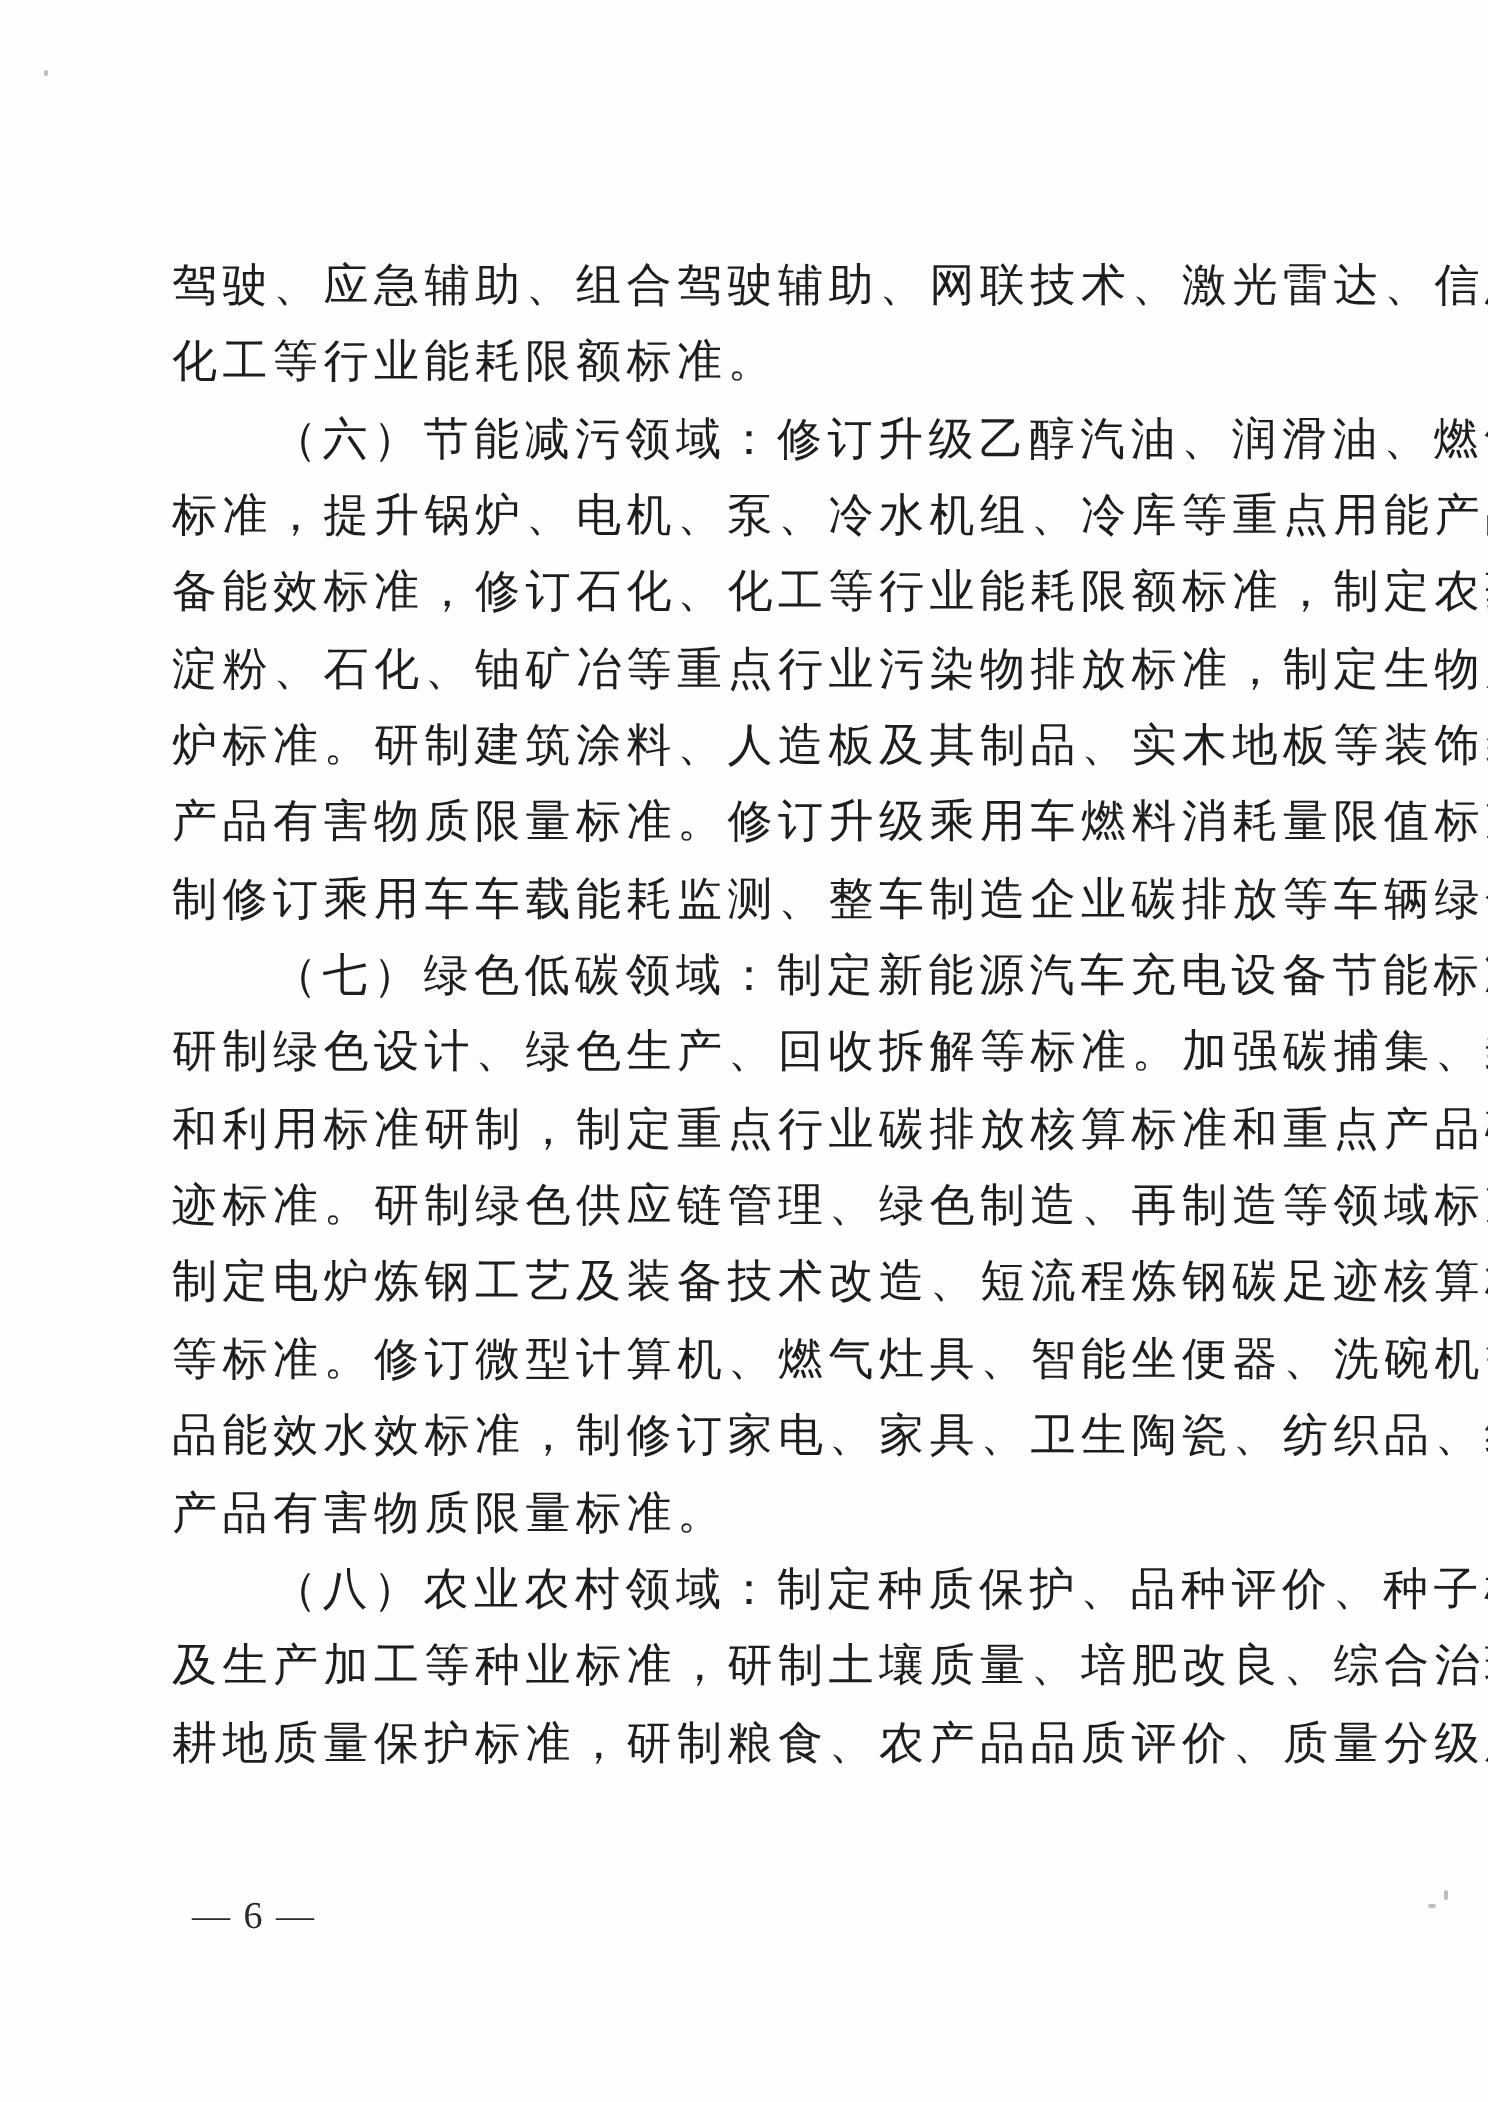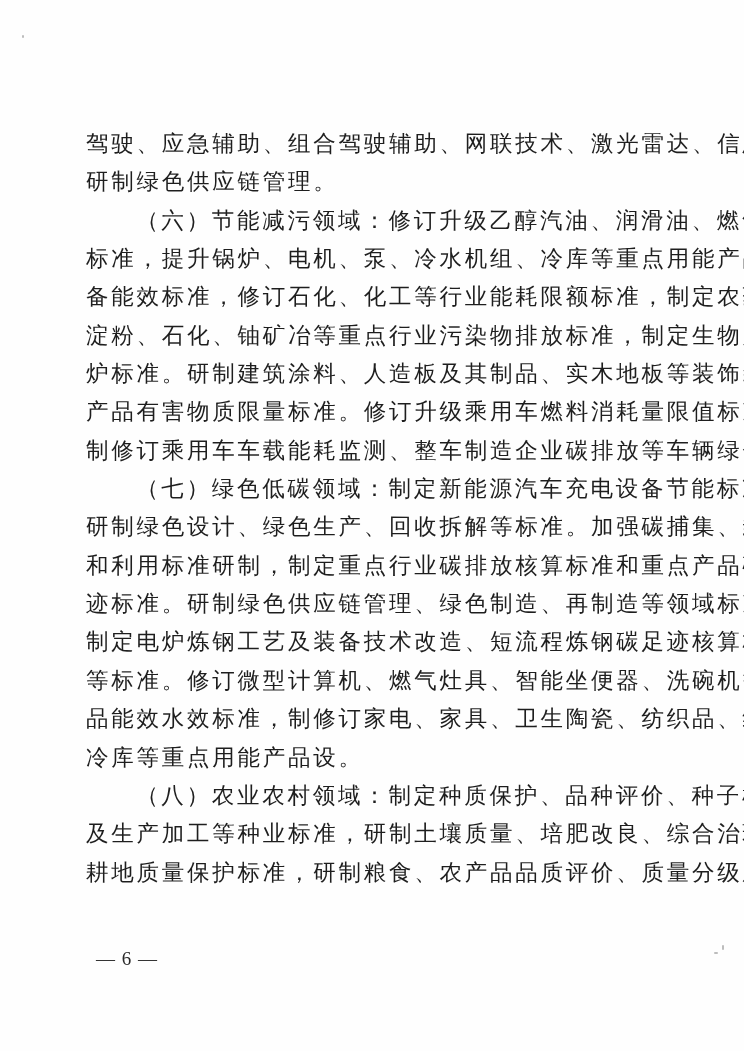--- a/index.html
+++ b/index.html
@@ -52,36 +52,36 @@
     background: #bdbdbd;
     border-radius: 1px;
   }
 </style>
 </head>
 <body>
 
 <div class="page">
   <div class="body-text">
     <div class="line">驾驶、应急辅助、组合驾驶辅助、网联技术、激光雷达、信息安</div>
-    <div class="line">研制绿色供应链管理。</div>
+    <div class="line">化工等行业能耗限额标准。</div>
     <div class="line indent">（六）节能减污领域：修订升级乙醇汽油、润滑油、燃气等</div>
     <div class="line">标准，提升锅炉、电机、泵、冷水机组、冷库等重点用能产品设</div>
     <div class="line">备能效标准，修订石化、化工等行业能耗限额标准，制定农药、</div>
     <div class="line">淀粉、石化、铀矿冶等重点行业污染物排放标准，制定生物质锅</div>
     <div class="line">炉标准。研制建筑涂料、人造板及其制品、实木地板等装饰装修</div>
     <div class="line">产品有害物质限量标准。修订升级乘用车燃料消耗量限值标准，</div>
     <div class="line">制修订乘用车车载能耗监测、整车制造企业碳排放等车辆绿色制</div>
     <div class="line indent">（七）绿色低碳领域：制定新能源汽车充电设备节能标准，</div>
     <div class="line">研制绿色设计、绿色生产、回收拆解等标准。加强碳捕集、封存</div>
     <div class="line">和利用标准研制，制定重点行业碳排放核算标准和重点产品碳足</div>
     <div class="line">迹标准。研制绿色供应链管理、绿色制造、再制造等领域标准，</div>
     <div class="line">制定电炉炼钢工艺及装备技术改造、短流程炼钢碳足迹核算核查</div>
     <div class="line">等标准。修订微型计算机、燃气灶具、智能坐便器、洗碗机等产</div>
     <div class="line">品能效水效标准，制修订家电、家具、卫生陶瓷、纺织品、纸制</div>
-    <div class="line">冷库等重点用能产品设。</div>
+    <div class="line">产品有害物质限量标准。</div>
     <div class="line indent">（八）农业农村领域：制定种质保护、品种评价、种子检验</div>
     <div class="line">及生产加工等种业标准，研制土壤质量、培肥改良、综合治理等</div>
     <div class="line">耕地质量保护标准，研制粮食、农产品品质评价、质量分级及净</div>
   </div>
 
   <div class="page-number">— 6 —</div>
 
   <div class="speck" style="left:22px; top:35px; width:2px; height:3px;"></div>
   <div class="speck" style="left:714px; top:952px; width:4px; height:2px;"></div>
   <div class="speck" style="left:722px; top:945px; width:2px; height:5px;"></div>

